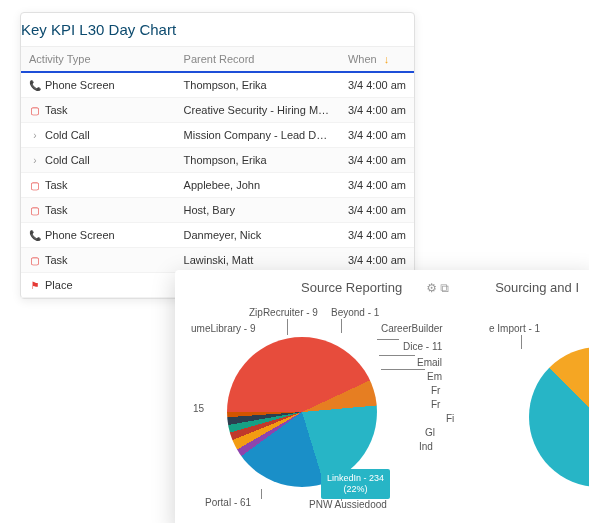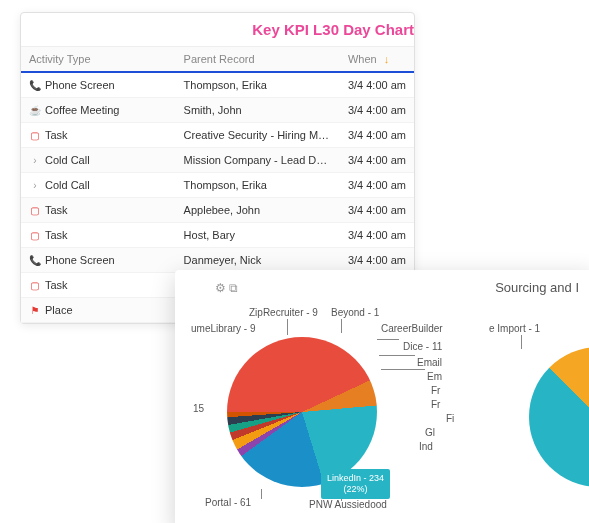--- a/index.html
+++ b/index.html
@@ -15,24 +15,24 @@
     position: absolute;
     top: 12px;
     left: 20px;
     width: 395px;
     background: #fff;
     border: 1px solid #e0e0e0;
     border-radius: 4px;
     box-shadow: 0 2px 10px rgba(0,0,0,0.08);
   }
   .table-title {
-    text-align: right;
+    text-align: left;
     font-size: 15px;
-    font-weight: 700;
-    color: #ec4899;
+    font-weight: 400;
+    color: #0c4a6e;
     padding: 8px 0;
     border-bottom: 1px solid #eee;
   }
   .tbl { width: 100%; border-collapse: collapse; font-size: 11px; }
   .tbl th {
     text-align: left;
     font-weight: 400;
     color: #888;
     padding: 6px 8px;
     border-bottom: 2px solid #1d4ed8;
@@ -146,25 +146,20 @@
         </th>
       </tr>
     </thead>
     <tbody id="tbody">
         <tr>
           <td class="col-act"><span class="act-icon ic-phone">📞</span><span>Phone Screen</span></td>
           <td class="col-rec">Thompson, Erika</td>
           <td class="col-when">3/4 4:00 am</td>
         </tr>
         <tr>
-          <td class="col-act"><span class="act-icon ic-coffee">☕</span><span>Coffee Meeting</span></td>
-          <td class="col-rec">Smith, John</td>
-          <td class="col-when">3/4 4:00 am</td>
-        </tr>
-        <tr>
           <td class="col-act"><span class="act-icon ic-task">▢</span><span>Task</span></td>
           <td class="col-rec">Creative Security - Hiring Mana...</td>
           <td class="col-when">3/4 4:00 am</td>
         </tr>
         <tr>
           <td class="col-act"><span class="act-icon ic-call">›</span><span>Cold Call</span></td>
           <td class="col-rec">Mission Company - Lead Develo...</td>
           <td class="col-when">3/4 4:00 am</td>
         </tr>
         <tr>
@@ -196,20 +191,21 @@
           <td class="col-act"><span class="act-icon ic-place">⚑</span><span>Place</span></td>
           <td class="col-rec">Pascel, Marcus</td>
           <td class="col-when">3/4 4:00 am</td>
         </tr>
       </tbody>
   </table>
 </div>
 
 <div class="chart-card">
   <div class="chart-header">
+    <span class="title1">Source Reporting</span>
     <span class="icons">
       <span>⚙</span>
       <span>⧉</span>
     </span>
     <span class="title2">Sourcing and I</span>
   </div>
   <div class="chart-body">
     <div class="pie1"></div>
     <div class="pie2"></div>
 

